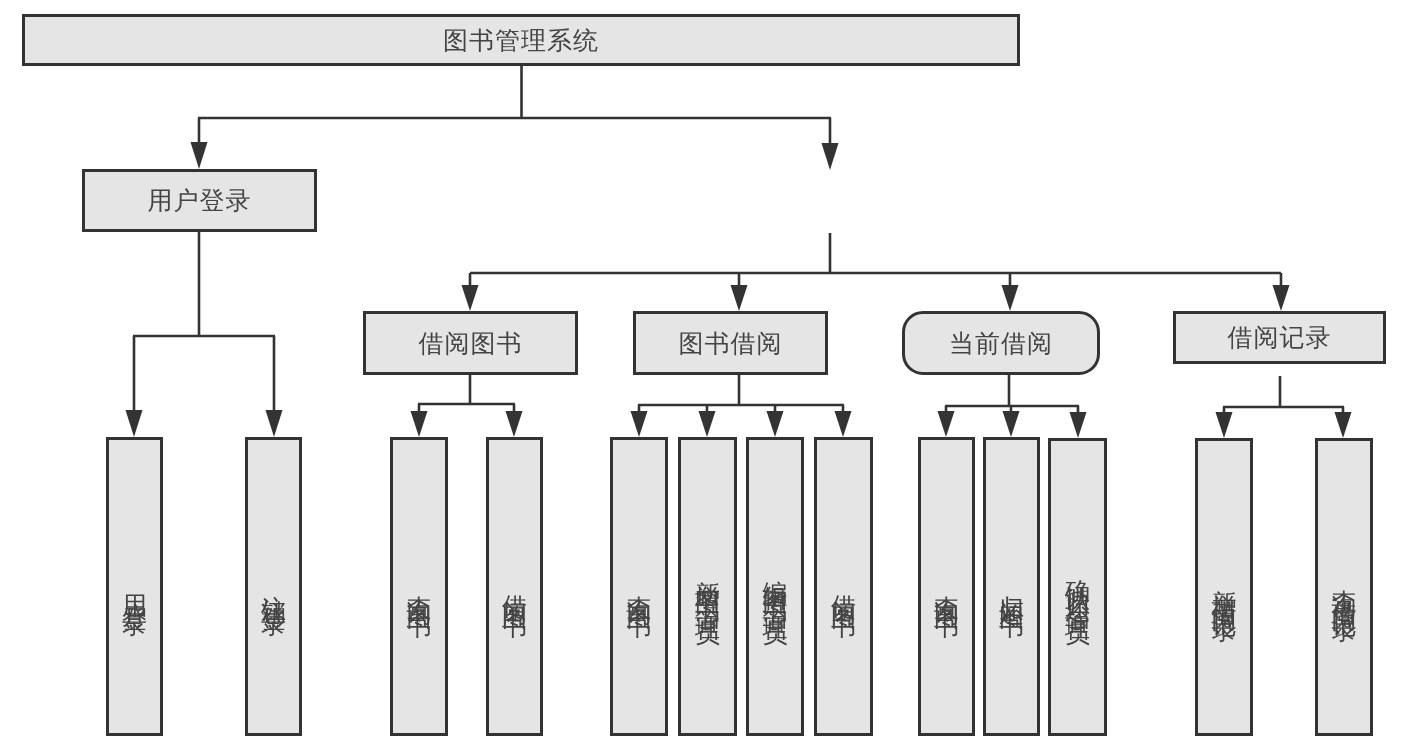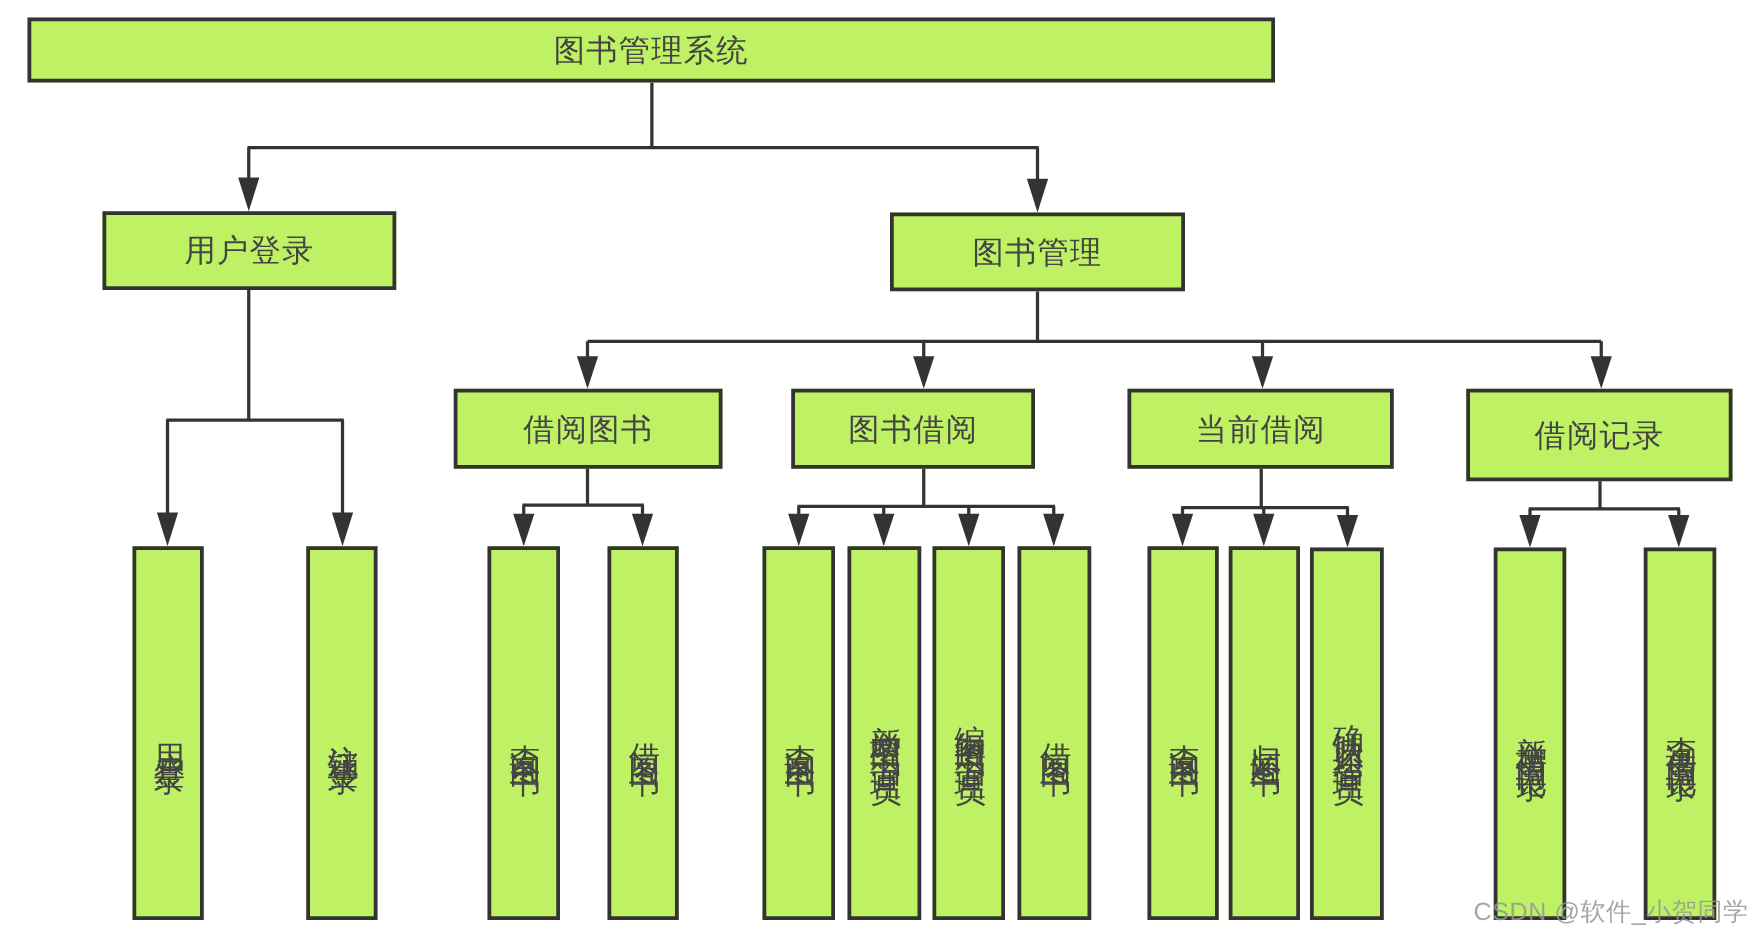--- a/index.html
+++ b/index.html
@@ -11,21 +11,21 @@
     overflow: hidden;
     font-family: "Liberation Sans", sans-serif;
   }
   svg.wires { position: absolute; left: 0; top: 0; z-index: 1; }
   svg.wires path { stroke: #333333; stroke-width: 2.6; fill: none; }
   svg.wires polygon { fill: #333333; stroke: none; }
 
   .node {
     position: absolute;
     box-sizing: border-box;
-    background: #bef264;
+    background: #e5e5e5;
     border: 3px solid #333333;
     display: flex;
     align-items: center;
     justify-content: center;
     color: #444444;
     z-index: 2;
   }
   .hnode { font-size: 25px; letter-spacing: 1px; }
   .leaf  { font-size: 25px; }
   .leaf .vtext {
@@ -35,22 +35,22 @@
     line-height: 1;
     white-space: nowrap;
   }
 
   
   #n-root    { left: 22px;   top: 14px;  width: 998px; height: 52px; }
   #n-user    { left: 82px;   top: 169px; width: 235px; height: 63px; }
   #n-mgmt    { left: 712px;  top: 170px; width: 236px; height: 63px; }
   #n-newbook { left: 363px;  top: 311px; width: 215px; height: 64px; }
   #n-borrow  { left: 633px;  top: 311px; width: 195px; height: 64px; }
-  #n-current { left: 902px;  top: 311px; width: 213px; height: 64px; }
-  #n-records { left: 1173px; top: 311px; width: 213px; height: 74px; }
+  #n-current { left: 902px;  top: 311px; width: 198px; height: 64px; border-radius: 21px; }
+  #n-records { left: 1173px; top: 311px; width: 213px; height: 53px; }
 
   #l-1  { left: 106px;  top: 437px; width: 57px; height: 299px; }
   #l-2  { left: 245px;  top: 437px; width: 57px; height: 299px; }
   #l-3  { left: 390px;  top: 437px; width: 58px; height: 299px; }
   #l-4  { left: 486px;  top: 437px; width: 57px; height: 299px; }
   #l-5  { left: 610px;  top: 437px; width: 58px; height: 299px; }
   #l-6  { left: 678px;  top: 437px; width: 59px; height: 299px; }
   #l-7  { left: 746px;  top: 437px; width: 58px; height: 299px; }
   #l-8  { left: 814px;  top: 437px; width: 59px; height: 299px; }
   #l-9  { left: 918px;  top: 437px; width: 57px; height: 299px; }
@@ -108,21 +108,20 @@
     <polygon points="1069.5,412 1086.5,412 1078,438"></polygon>
 
     <path d="M1280 376 V407 M1223 407 H1344 M1224 407 V412 M1343 407 V412"></path>
     <polygon points="1215.5,412 1232.5,412 1224,438"></polygon>
     <polygon points="1334.5,412 1351.5,412 1343,438"></polygon>
   </svg>
 
   <div class="node hnode" id="n-root">图书管理系统</div>
 
   <div class="node hnode" id="n-user">用户登录</div>
-  <div class="node hnode" id="n-mgmt">图书管理</div>
 
   <div class="node hnode" id="n-newbook">借阅图书</div>
   <div class="node hnode" id="n-borrow">图书借阅</div>
   <div class="node hnode" id="n-current">当前借阅</div>
   <div class="node hnode" id="n-records">借阅记录</div>
 
   <div class="node leaf" id="l-1">
     <span class="vtext">用户登录</span>
   </div>
   <div class="node leaf" id="l-2">
@@ -159,15 +158,14 @@
     <span class="vtext">确认归还（管理员）</span>
   </div>
 
   <div class="node leaf" id="l-12">
     <span class="vtext">新增借阅记录</span>
   </div>
   <div class="node leaf" id="l-13">
     <span class="vtext">查询借阅记录</span>
   </div>
 
-  <div class="watermark">CSDN @软件_小贺同学</div>
 
 </div>
 
 </body></html>

